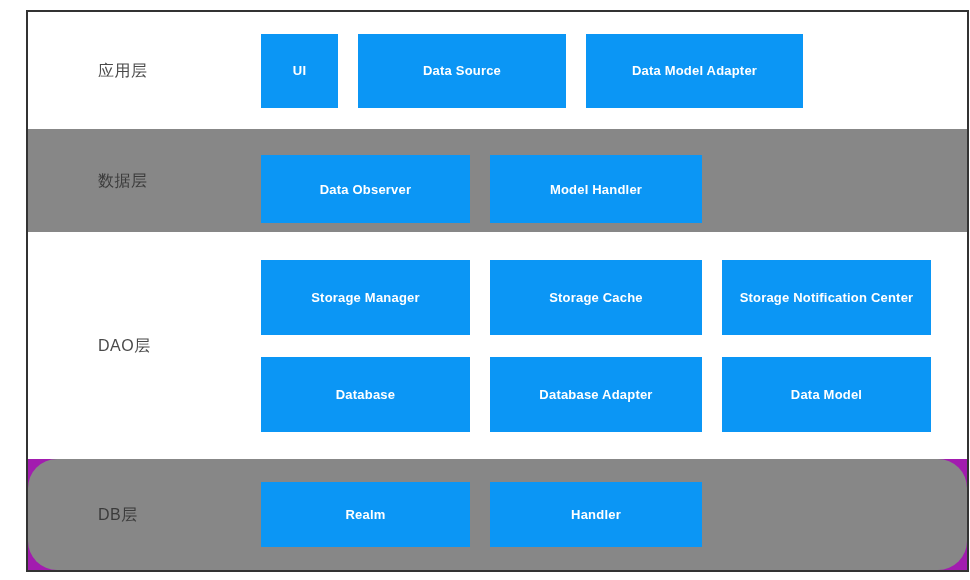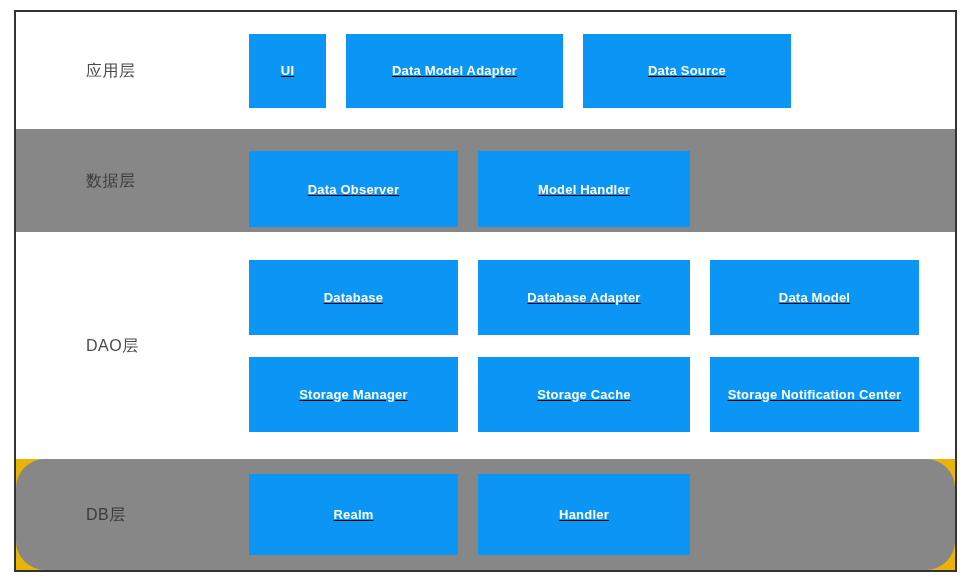--- a/index.html
+++ b/index.html
@@ -9,27 +9,27 @@
   }
   body {
     width: 970px;
     height: 580px;
     font-family: "Liberation Sans", "DejaVu Sans", sans-serif;
     overflow: hidden;
   }
 
   .diagram {
     position: absolute;
-    left: 14px;
+    left: 26px;
     top: 10px;
     width: 943px;
     height: 562px;
     border: 2px solid #333333;
     box-sizing: border-box;
-    background: #eab308;
+    background: #a21caf;
     display: flex;
     flex-direction: column;
   }
 
   .layer-row {
     display: flex;
     align-items: center;
     box-sizing: border-box;
     position: relative;
     width: 100%;
@@ -58,43 +58,42 @@
     flex-direction: column;
     gap: 22px;
     padding-right: 22px;
     box-sizing: border-box;
   }
 
   .box-row {
     display: flex;
     gap: 20px;
     align-items: stretch;
-    text-decoration: underline;
   }
 
   .node-box {
     background: #0b96f5;
     color: #ffffff;
     font-size: 13px;
     font-weight: bold;
     letter-spacing: 0.2px;
     display: flex;
     align-items: center;
     justify-content: center;
     text-align: center;
     box-sizing: border-box;
     padding: 4px 6px;
     white-space: nowrap;
   }
 
   
   .row-app   .node-box { height: 74px; }
-  .row-data  .node-box { height: 76px; margin-top: 17px; }
+  .row-data  .node-box { height: 68px; margin-top: 17px; }
   .row-dao   .node-box { height: 75px; }
-  .row-db    .node-box { height: 81px; }
+  .row-db    .node-box { height: 65px; }
 
   
   .w-ui    { width: 77px;  flex: 0 0 77px; }
   .w-uimodel { width: 114px; flex: 0 0 114px; }
   .w-ds    { width: 208px; flex: 0 0 208px; }
   .w-dma   { width: 217px; flex: 0 0 217px; }
 
   .w-half  { width: 209px; flex: 0 0 209px; }
   .w-half2 { width: 212px; flex: 0 0 212px; }
 
@@ -112,48 +111,48 @@
 </head>
 <body>
 
 <div class="diagram">
 
   <div class="layer-row bg-white row-app">
     <div class="layer-label">应用层</div>
     <div class="boxes-area">
       <div class="box-row">
         <div class="node-box w-ui">UI</div>
+        <div class="node-box w-ds">Data Source</div>
         <div class="node-box w-dma">Data Model Adapter</div>
-        <div class="node-box w-ds">Data Source</div>
       </div>
     </div>
   </div>
 
   <div class="layer-row bg-gray row-data">
     <div class="layer-label">数据层</div>
     <div class="boxes-area">
       <div class="box-row">
         <div class="node-box w-half">Data Observer</div>
         <div class="node-box w-half2">Model Handler</div>
       </div>
     </div>
   </div>
 
   <div class="layer-row bg-white row-dao">
     <div class="layer-label">DAO层</div>
     <div class="boxes-area">
       <div class="box-row">
+        <div class="node-box w-third">Storage Manager</div>
+        <div class="node-box w-third2">Storage Cache</div>
+        <div class="node-box w-third3">Storage Notification Center</div>
+      </div>
+      <div class="box-row">
         <div class="node-box w-third">Database</div>
         <div class="node-box w-third2">Database Adapter</div>
         <div class="node-box w-third3">Data Model</div>
-      </div>
-      <div class="box-row">
-        <div class="node-box w-third">Storage Manager</div>
-        <div class="node-box w-third2">Storage Cache</div>
-        <div class="node-box w-third3">Storage Notification Center</div>
       </div>
     </div>
   </div>
 
   <div class="layer-row bg-gray row-db">
     <div class="layer-label">DB层</div>
     <div class="boxes-area">
       <div class="box-row">
         <div class="node-box w-half">Realm</div>
         <div class="node-box w-half2">Handler</div>

